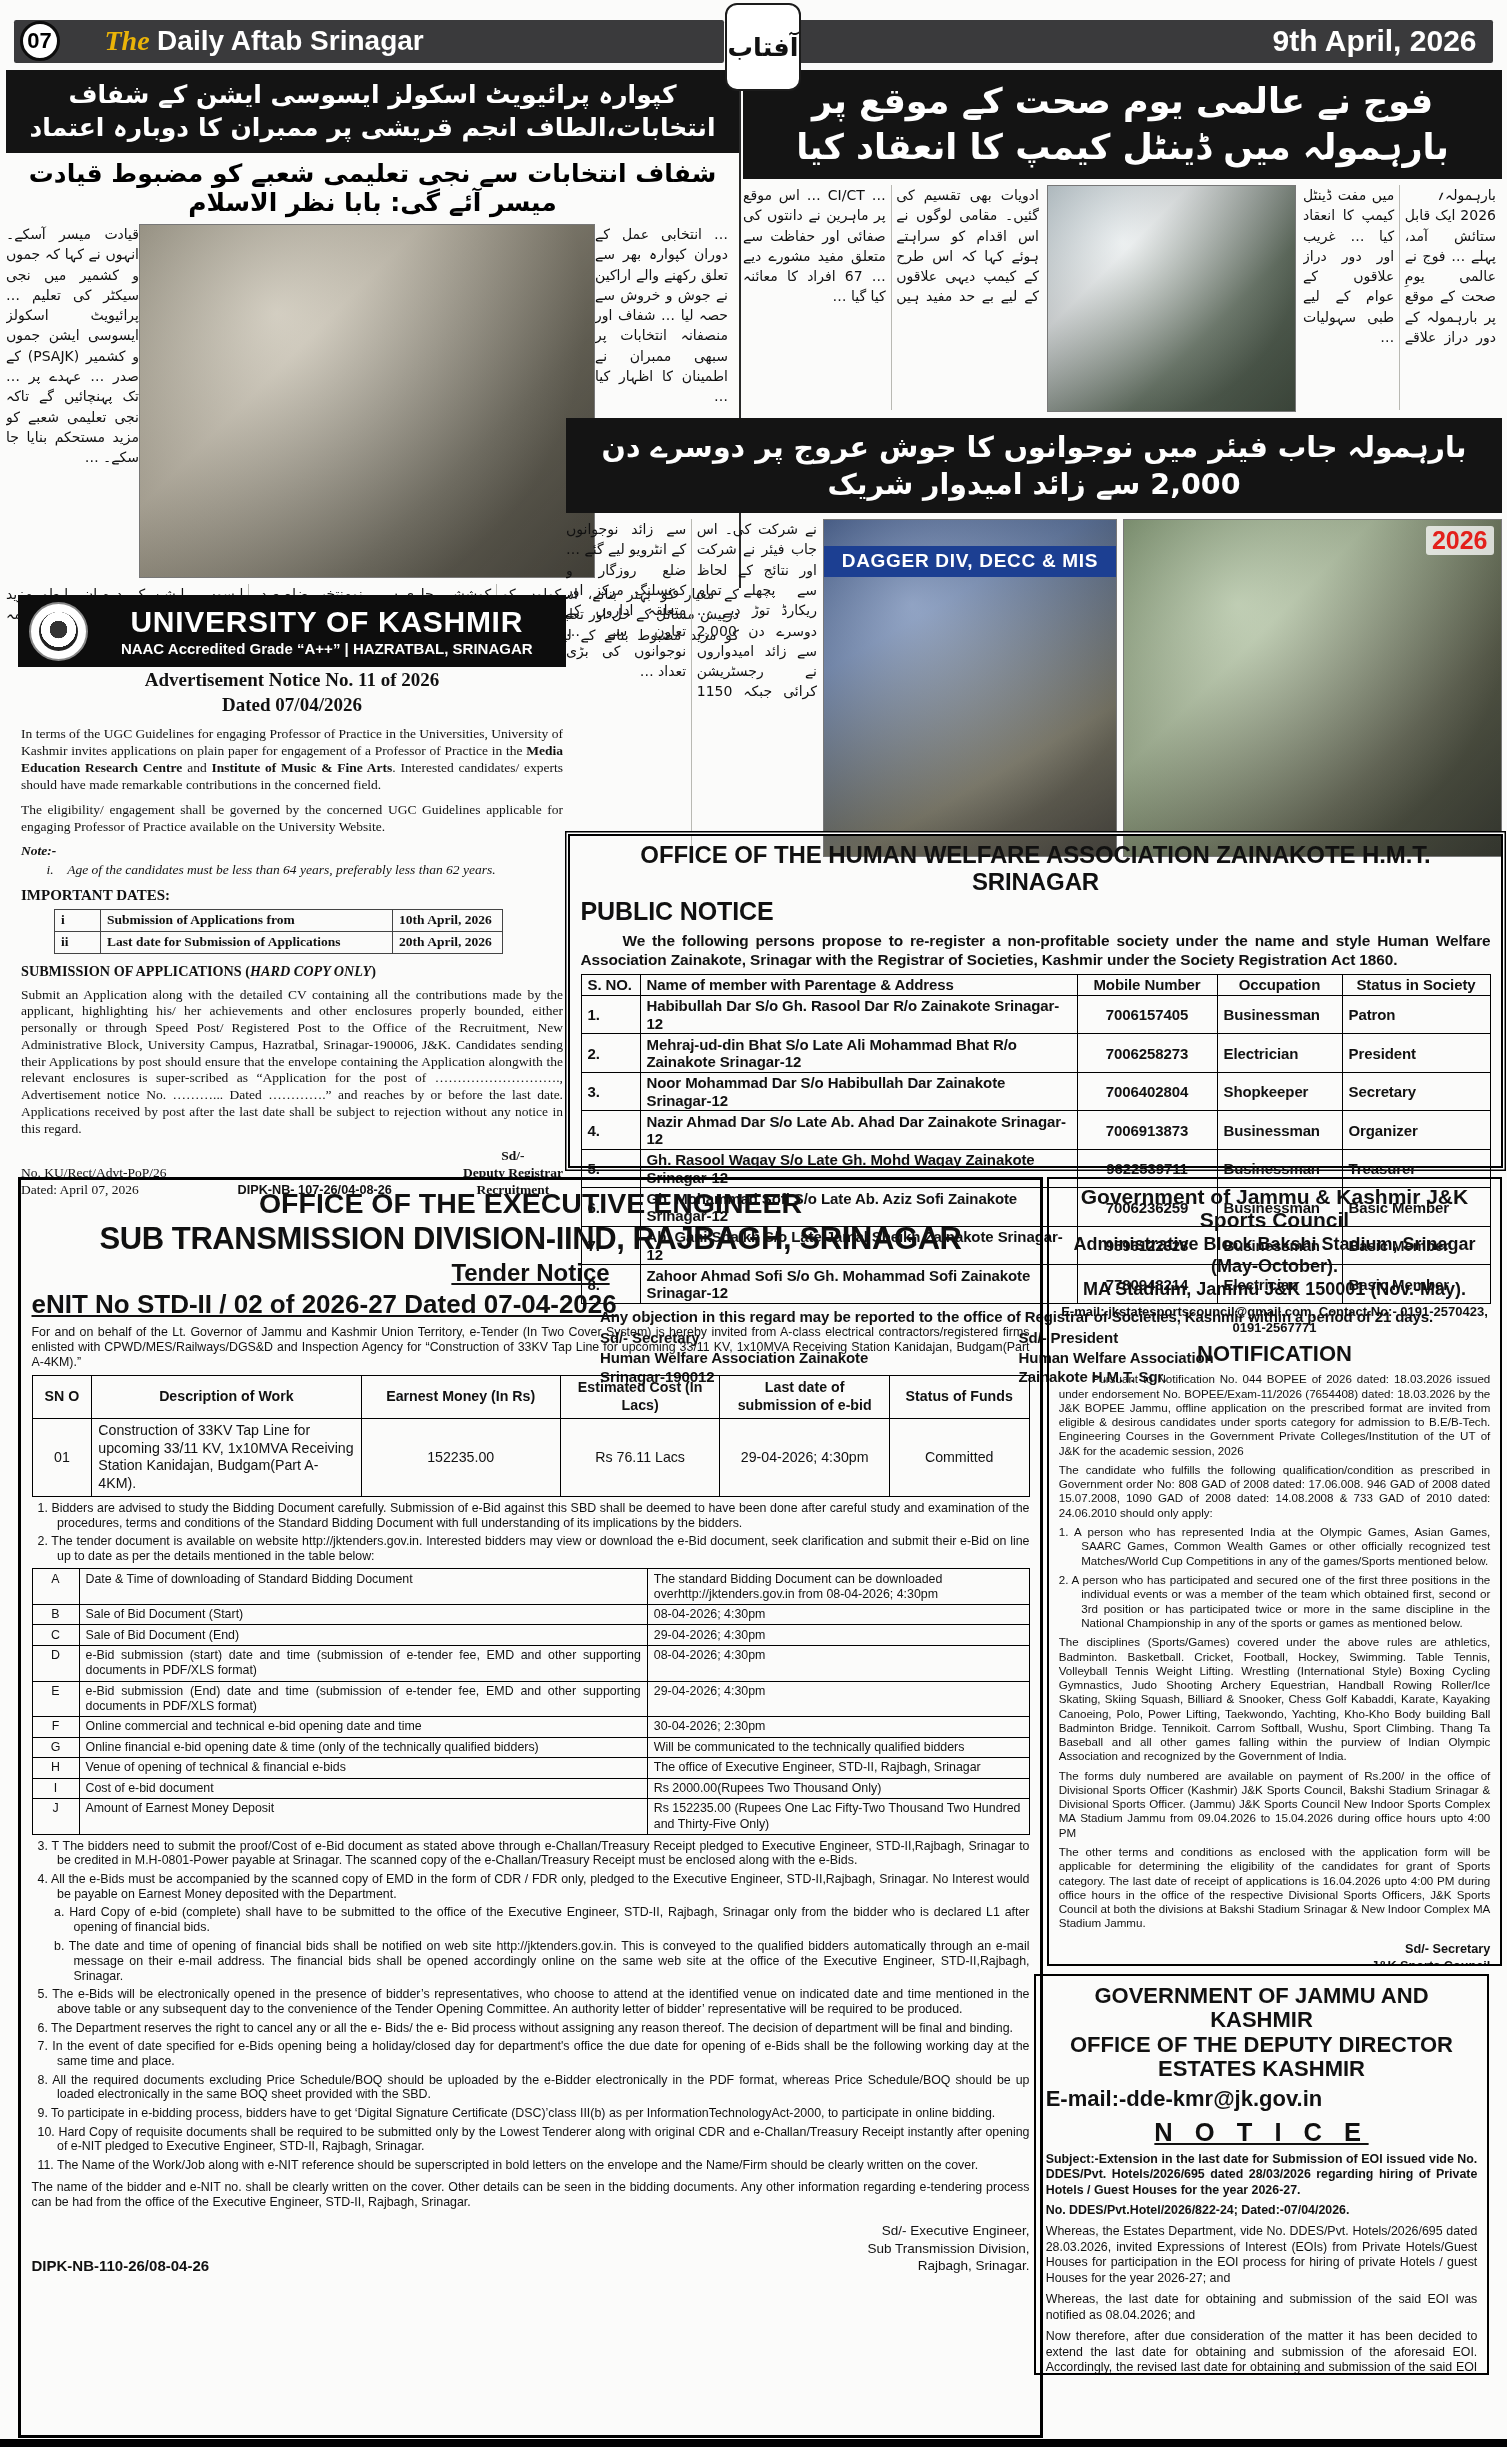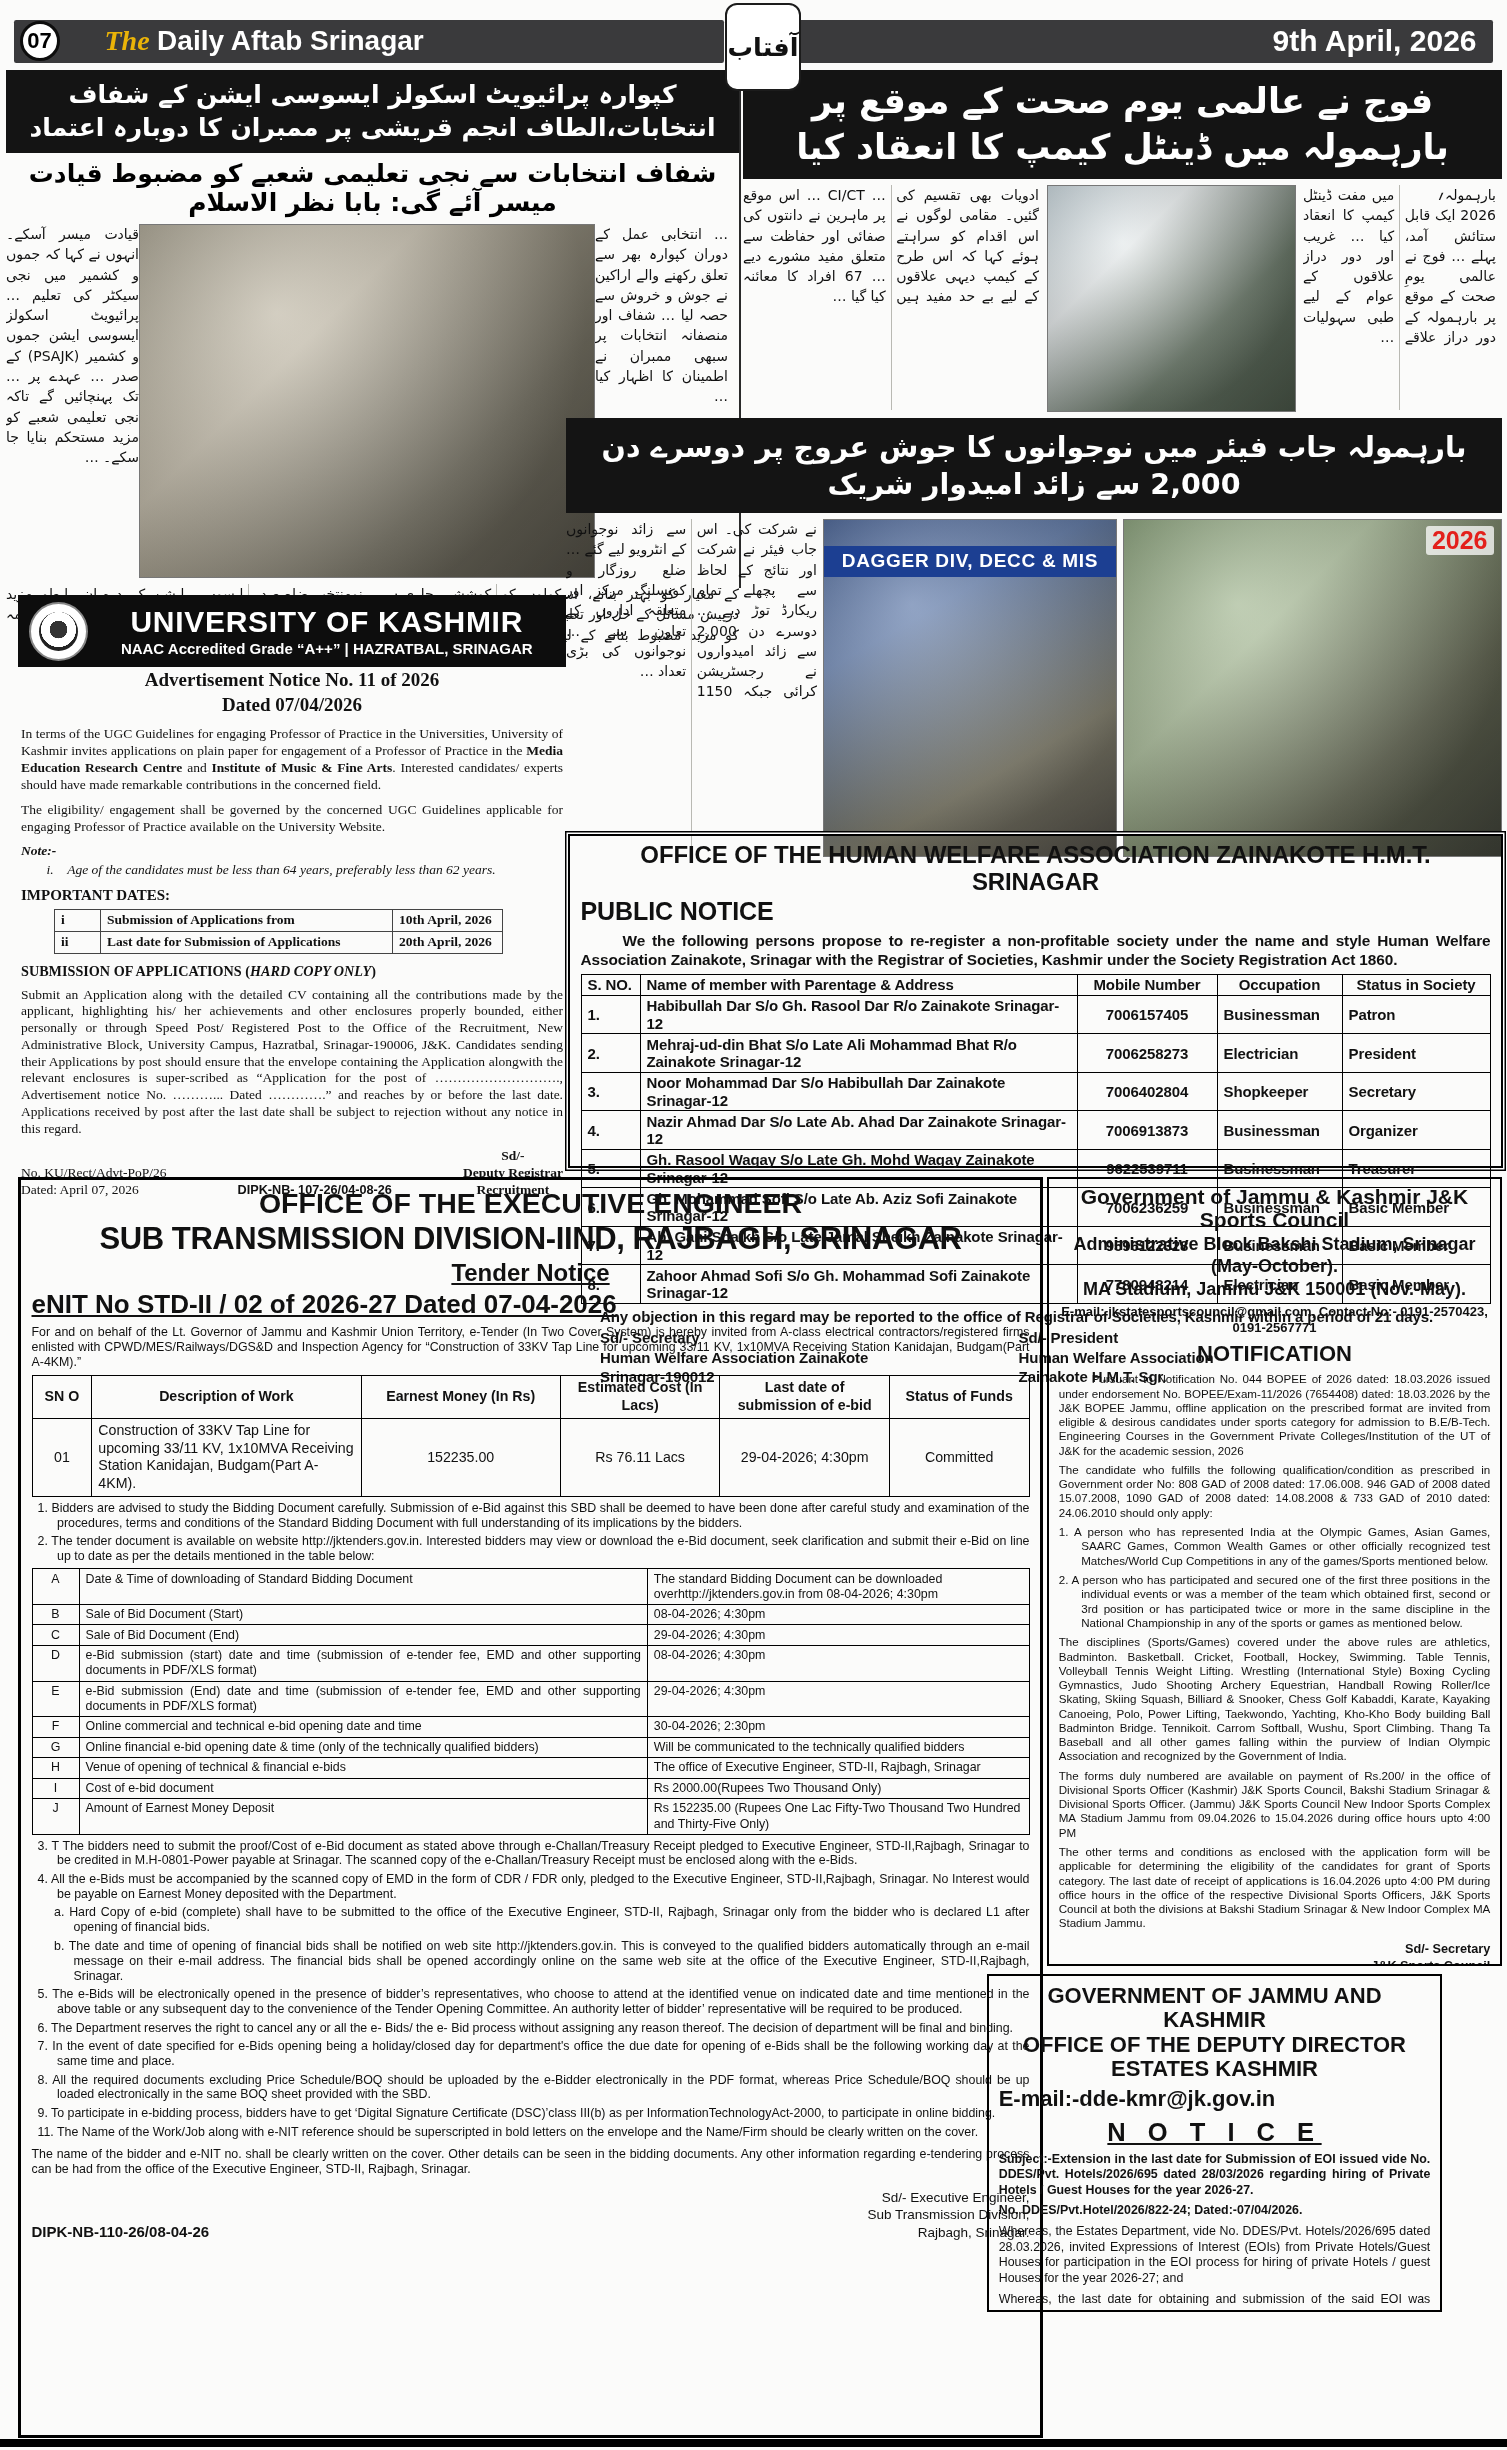--- a/index.html
+++ b/index.html
@@ -97,21 +97,21 @@
   .sports{left:1047px;top:1177px;width:455px;height:789px;border:2.2px solid #000;box-sizing:border-box;padding:6px 9.7px;font-size:11.6px;line-height:1.23;overflow:hidden;}
   .s-l1{text-align:center;font-weight:bold;font-size:21px;line-height:1.1;}
   .s-l2{text-align:center;font-weight:bold;font-size:18px;margin-top:1.5px;}
   .s-l4{text-align:center;font-weight:bold;font-size:13px;margin-top:3px;}
   .s-h{text-align:center;font-weight:bold;font-size:22px;margin:4.5px 0 1.5px;}
   .s-p{text-align:justify;margin-top:5.2px;}
   .s-p.ind{text-indent:33px;}
   .s-num{padding-left:22.5px;text-indent:-22.5px;}
   .s-sig{text-align:right;font-weight:bold;line-height:1.3;margin-top:10.5px;font-size:12.7px;}
   
-  .estates{left:987px;top:1974px;width:455px;height:338px;border:2.2px solid #000;box-sizing:border-box;padding:7.5px 9.7px;font-size:12.4px;line-height:1.25;overflow:hidden;}
+  .estates{left:1034px;top:1974px;width:455px;height:401px;border:2.2px solid #000;box-sizing:border-box;padding:7.5px 9.7px;font-size:12.4px;line-height:1.25;overflow:hidden;}
   .e-l1{text-align:center;font-weight:bold;font-size:22px;line-height:1.12;}
   .e-mail{font-weight:bold;font-size:22px;margin-top:3px;}
   .e-h{text-align:center;font-weight:bold;font-size:25.5px;letter-spacing:7.5px;text-decoration:underline;margin:4.5px 0 3px;}
   .e-subj{font-weight:bold;text-align:justify;}
   .e-ref{font-weight:bold;margin-top:4.5px;}
   .e-p{text-align:justify;margin-top:6px;}
   .e-sig{text-align:right;font-weight:bold;line-height:1.3;margin-top:7.5px;font-size:13.5px;}
   .bottom-rule{left:0;top:2439px;width:1508px;height:8.2px;background:#000;}
   .bold{font-weight:bold;}
   .ital{font-style:italic;}
@@ -389,20 +389,21 @@
     </table>
   <div class="t-item">3.  T The bidders need to submit the proof/Cost of e-Bid document as stated above through e-Challan/Treasury Receipt pledged to Executive Engineer, STD-II,Rajbagh, Srinagar to be credited in M.H-0801-Power payable at Srinagar. The scanned copy of the e-Challan/Treasury Receipt must be enclosed along with the e-Bids.</div>
   <div class="t-item">4.   All the e-Bids must be accompanied by the scanned copy of EMD in the form of CDR / FDR only, pledged to the Executive Engineer, STD-II,Rajbagh, Srinagar. No Interest would be payable on Earnest Money deposited with the Department.</div>
   <div class="t-item sub">a.  Hard Copy of e-bid (complete) shall have to be submitted to the office of the Executive Engineer, STD-II, Rajbagh, Srinagar only from the bidder who is declared L1 after opening of financial bids.</div>
   <div class="t-item sub">b.  The date and time of opening of financial bids shall be notified on web site http://jktenders.gov.in. This is conveyed to the qualified bidders automatically through an e-mail message on their e-mail address. The financial bids shall be opened accordingly online on the same web site at the office of the Executive Engineer, STD-II,Rajbagh, Srinagar.</div>
   <div class="t-item">5.  The e-Bids will be electronically opened in the presence of bidder’s representatives, who choose to attend at the identified venue on indicated date and time mentioned in the above table or any subsequent day to the convenience of the Tender Opening Committee. An authority letter of bidder’ representative will be required to be produced.</div>
   <div class="t-item">6.  The Department reserves the right to cancel any or all the e- Bids/ the e- Bid process without assigning any reason thereof. The decision of department will be final and binding.</div>
   <div class="t-item">7.  In the event of date specified for e-Bids opening being a holiday/closed day for department's office the due date for opening of e-Bids shall be the following working day at the same time and place.</div>
   <div class="t-item">8.  All the required documents excluding Price Schedule/BOQ should be uploaded by the e-Bidder electronically in the PDF format, whereas Price Schedule/BOQ should be up loaded electronically in the same BOQ sheet provided with the SBD.</div>
   <div class="t-item">9.  To participate in e-bidding process, bidders have to get ‘Digital Signature Certificate (DSC)’class III(b) as per InformationTechnologyAct-2000, to participate in online bidding.</div>
+  <div class="t-item">10. Hard Copy of requisite documents shall be required to be submitted only by the Lowest Tenderer along with original CDR and e-Challan/Treasury Receipt instantly after opening of e-NIT pledged to Executive Engineer, STD-II, Rajbagh, Srinagar.</div>
   <div class="t-item">11. The Name of the Work/Job along with e-NIT reference should be superscripted in bold letters on the envelope and the Name/Firm should be clearly written on the cover.</div>
   <div class="t-p" style="margin-top:7.5px;">The name of the bidder and e-NIT no. shall be clearly written on the cover. Other details can be seen in the bidding documents. Any other information regarding e-tendering process can be had from the office of the Executive Engineer, STD-II, Rajbagh, Srinagar.</div>
   <div class="t-footrow">
     <div class="t-dipk">DIPK-NB-110-26/08-04-26</div>
     <div class="t-sig">
       <div>Sd/- Executive Engineer,</div>
         <div>Sub Transmission Division,</div>
         <div>Rajbagh, Srinagar.</div>
     </div>
   </div>

